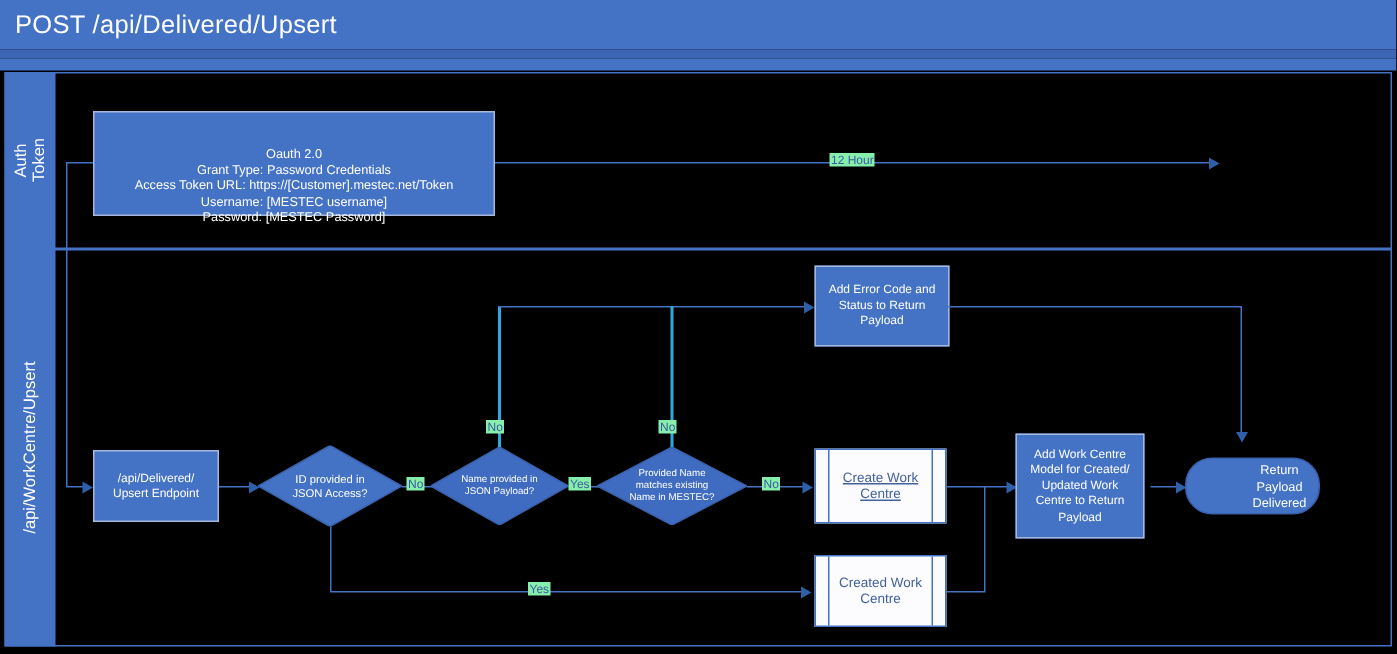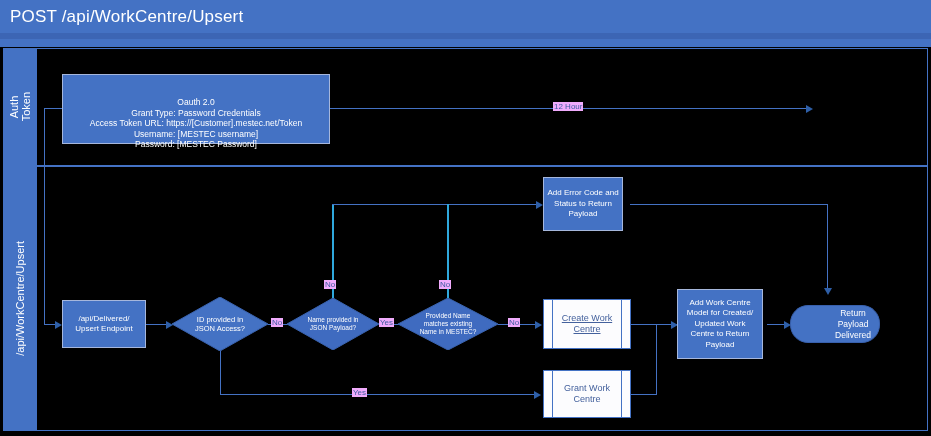--- a/index.html
+++ b/index.html
@@ -46,29 +46,29 @@
           color:#fff;font-size:6.5px;line-height:8px;padding:0 12px;
           box-sizing:border-box;}
 
   
   .ln{position:absolute;background:#4472C4;}
   .ln.cy{background:#2FA8DC;}
   .ah{position:absolute;width:0;height:0;}
   .ah.r{border-top:4px solid transparent;border-bottom:4px solid transparent;border-left:7px solid #2E5FA8;}
   .ah.d{border-left:4px solid transparent;border-right:4px solid transparent;border-top:7px solid #2E5FA8;}
 
-  .elbl{position:absolute;background:#f0abfc;color:#3C5BA0;font-size:8px;
+  .elbl{position:absolute;background:#86efac;color:#3C5BA0;font-size:8px;
         line-height:9px;padding:0 1px;white-space:nowrap;}
 </style>
 </head>
 <body>
 
 <div id="root">
 
-  <div class="titlebar">POST /api/WorkCentre/Upsert</div>
+  <div class="titlebar">POST /api/Delivered/Upsert</div>
   <div class="subbar"></div>
   <div class="subbar2"></div>
 
   <div class="laneframe" style="left:3px;top:48px;width:925px;height:118px;"></div>
   <div class="lanelabel" style="left:3px;top:48px;width:34px;height:118px;">
     <span>Auth
 Token</span>
   </div>
 
   <div class="laneframe" style="left:3px;top:166px;width:925px;height:265px;"></div>
@@ -145,41 +145,41 @@
 Name in MESTEC?</div>
   </div>
 
   <div class="ln cy" style="left:447px;top:204px;width:2px;height:94px;"></div>
   <div class="elbl" style="left:439px;top:280px;">No</div>
 
   <div class="ln" style="left:498px;top:324px;width:42px;height:1px;"></div>
   <div class="ah r" style="left:535px;top:321px;"></div>
   <div class="elbl" style="left:508px;top:318px;">No</div>
 
-  <div class="node proc bigbox" style="left:543px;top:177px;width:80px;height:54px;">
+  <div class="node proc bigbox" style="left:543px;top:177px;width:90px;height:54px;">
     <div class="t" style="white-space:pre-line;">Add Error Code and
 Status to Return
 Payload</div>
   </div>
 
   <div class="ln" style="left:630px;top:204px;width:198px;height:1px;"></div>
   <div class="ln" style="left:827px;top:204px;width:1px;height:86px;"></div>
   <div class="ah d" style="left:824px;top:288px;"></div>
 
   <div class="node predef" style="left:543px;top:299px;width:88px;height:50px;">
     <div class="bar bl"></div>
     <div class="bar br"></div>
     <div class="t" style="white-space:pre-line;text-decoration:underline;">Create Work
 Centre</div>
   </div>
 
   <div class="node predef" style="left:543px;top:370px;width:88px;height:48px;">
     <div class="bar bl"></div>
     <div class="bar br"></div>
-    <div class="t" style="white-space:pre-line;">Grant Work
+    <div class="t" style="white-space:pre-line;">Created Work
 Centre</div>
   </div>
 
   <div class="ln" style="left:631px;top:324px;width:46px;height:1px;"></div>
   <div class="ah r" style="left:671px;top:321px;"></div>
 
   <div class="ln" style="left:631px;top:394px;width:26px;height:1px;"></div>
   <div class="ln" style="left:656px;top:324px;width:1px;height:70px;"></div>
 
   <div class="node proc bigbox" style="left:677px;top:289px;width:86px;height:70px;">

